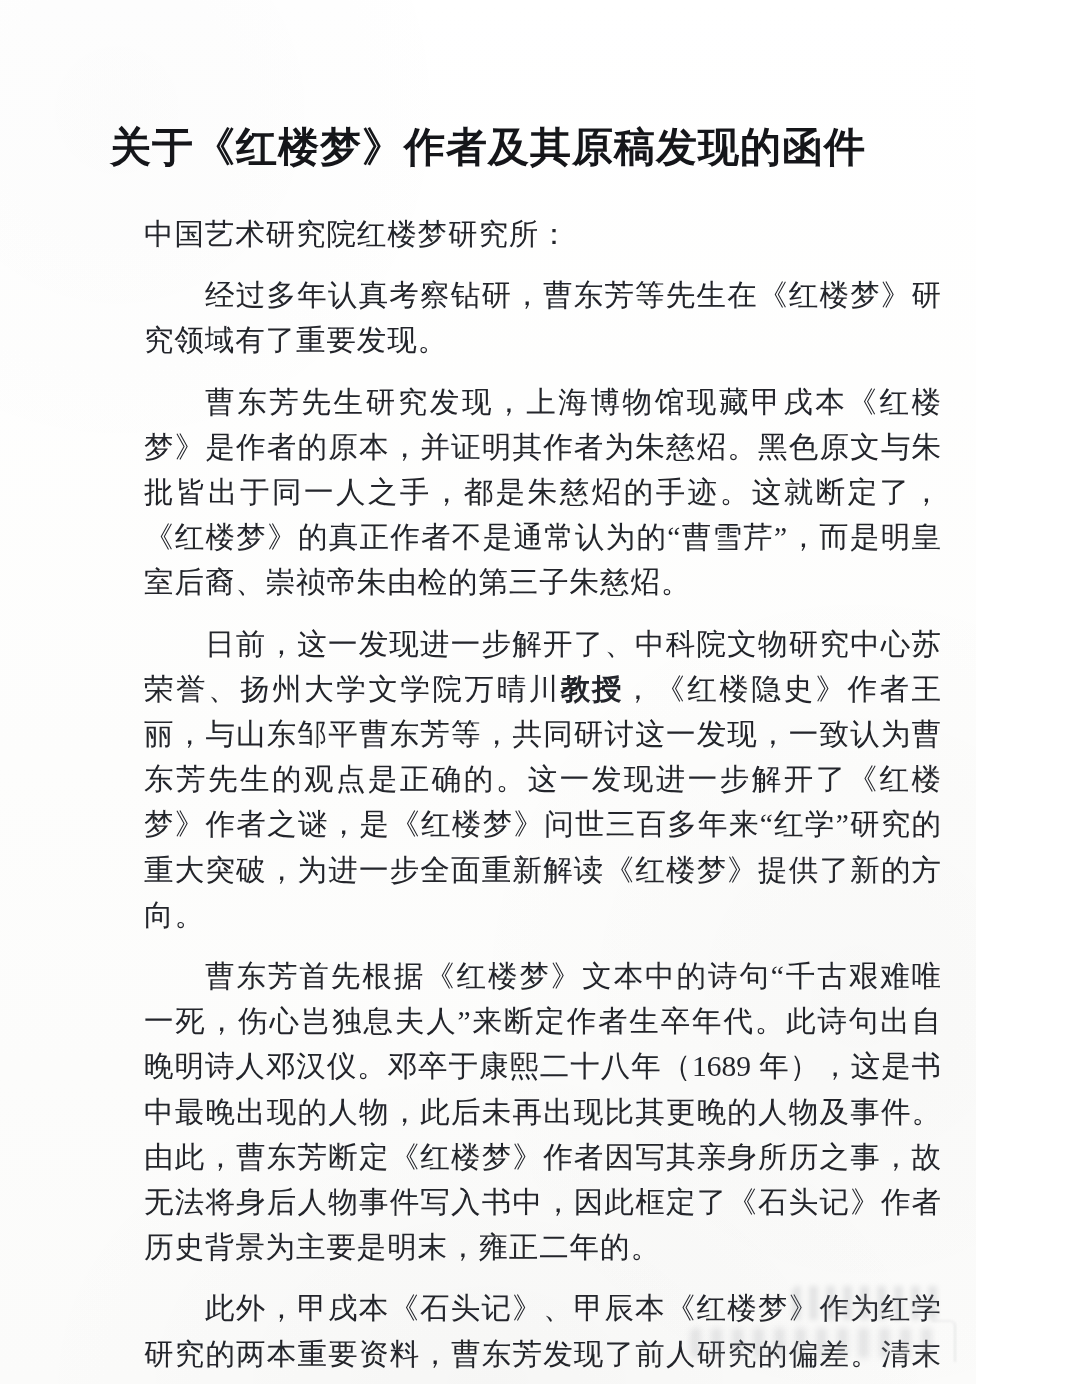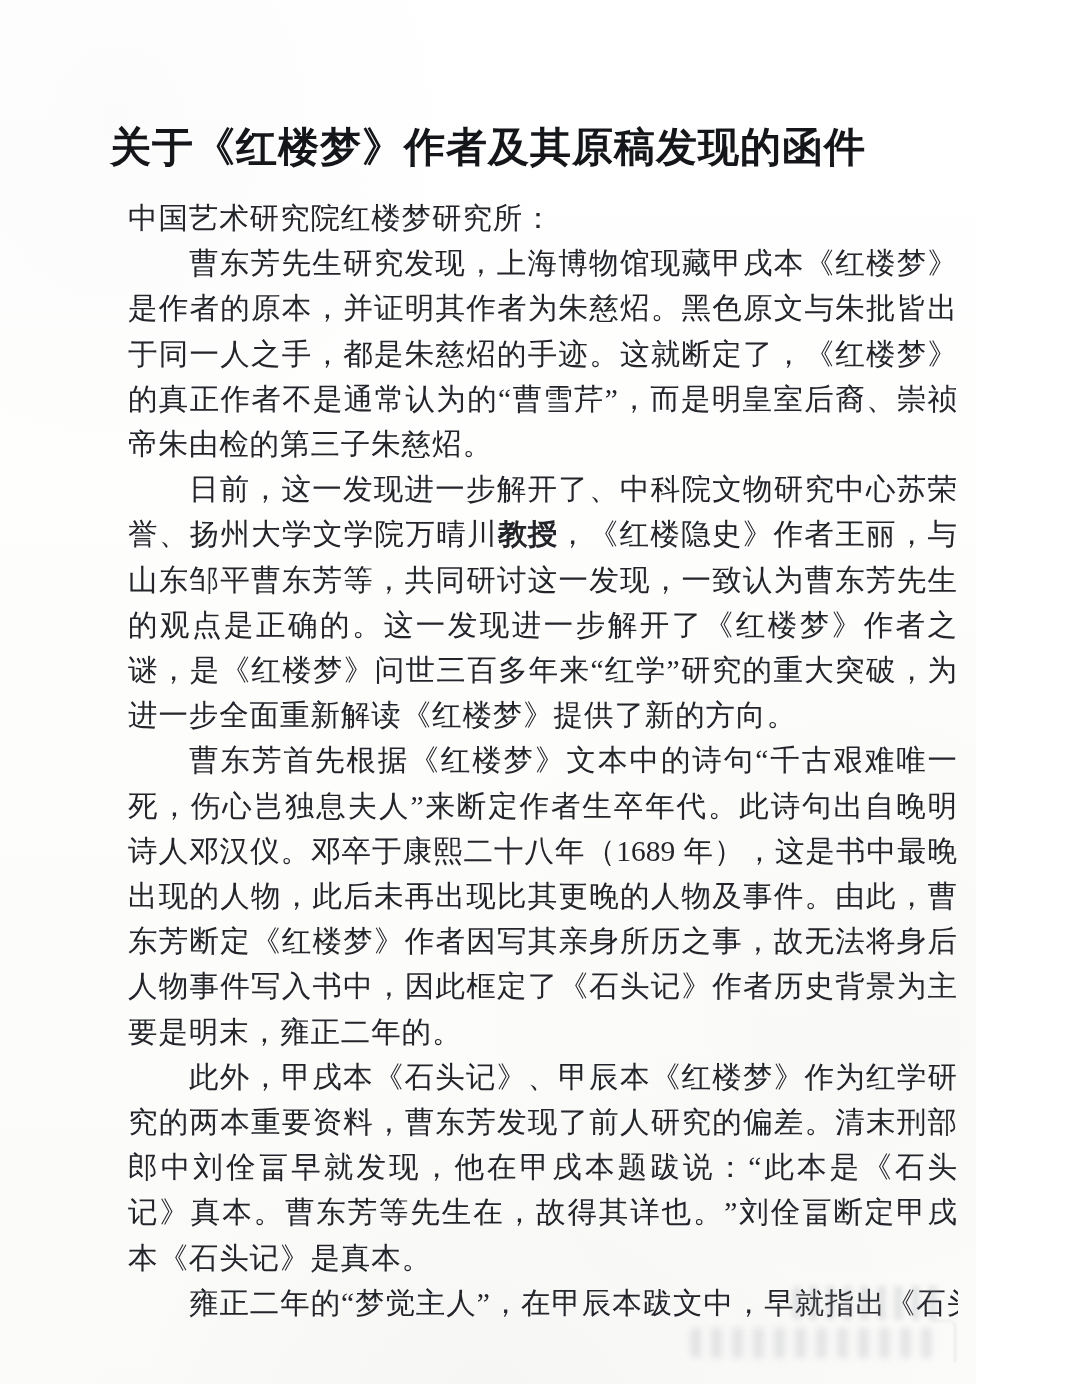--- a/index.html
+++ b/index.html
@@ -60,21 +60,21 @@
     color: #23252b;
     font-size: 29.5px;
     line-height: 45.2px;
     letter-spacing: 0.9px;
     text-align: justify;
     text-justify: inter-character;
     font-weight: 400;
   }
 
   .para {
-    margin: 0;
+    margin: 16px;
     text-indent: 0;
   }
 
   .para.indent {
     text-indent: 2.07em;
   }
 
   
   .para.clipped {
     white-space: nowrap;
@@ -159,20 +159,21 @@
 <div class="page">
 
   <div class="paper-grain"></div>
 
   <h1 class="doc-title">关于《红楼梦》作者及其原稿发现的函件</h1>
 
   <div class="body-block">
 
     <p class="para">中国艺术研究院红楼梦研究所：</p>
 
+    <p class="para indent">经过多年认真考察钻研，曹东芳等先生在《红楼梦》研究领域有了重要发现。</p>
 
     <p class="para indent">曹东芳先生研究发现，上海博物馆现藏甲戌本《红楼梦》是作者的原本，并证明其作者为朱慈炤。黑色原文与朱批皆出于同一人之手，都是朱慈炤的手迹。这就断定了，《红楼梦》的真正作者不是通常认为的“曹雪芹”，而是明皇室后裔、崇祯帝朱由检的第三子朱慈炤。</p>
 
     <p class="para indent">
       <span>日前，这一发现进一步解开了、中科院文物研究中心苏荣誉、扬州大学文学院万晴川</span><span class="heavy">教授</span><span>，《红楼隐史》作者王丽，与山东邹平曹东芳等，共同研讨这一发现，一致认为曹东芳先生的观点是正确的。这一发现进一步解开了《红楼梦》作者之谜，是《红楼梦》问世三百多年来“红学”研究的重大突破，为进一步全面重新解读《红楼梦》提供了新的方向。</span>
     </p>
 
     <p class="para indent">
       <span>曹东芳首先根据《红楼梦》文本中的诗句“千古艰难唯一死，伤心岂独息夫人”来断定作者生卒年代。此诗句出自晚明诗人邓汉仪。邓卒于康熙二十八年（</span><span class="latin">1689</span><span> 年），这是书中最晚出现的人物，此后未再出现比其更晚的人物及事件。由此，曹东芳断定《红楼梦》作者因写其亲身所历之事，故无法将身后人物事件写入书中，因此框定了《石头记》作者历史背景为主要是明末，雍正二年的。</span>
     </p>

